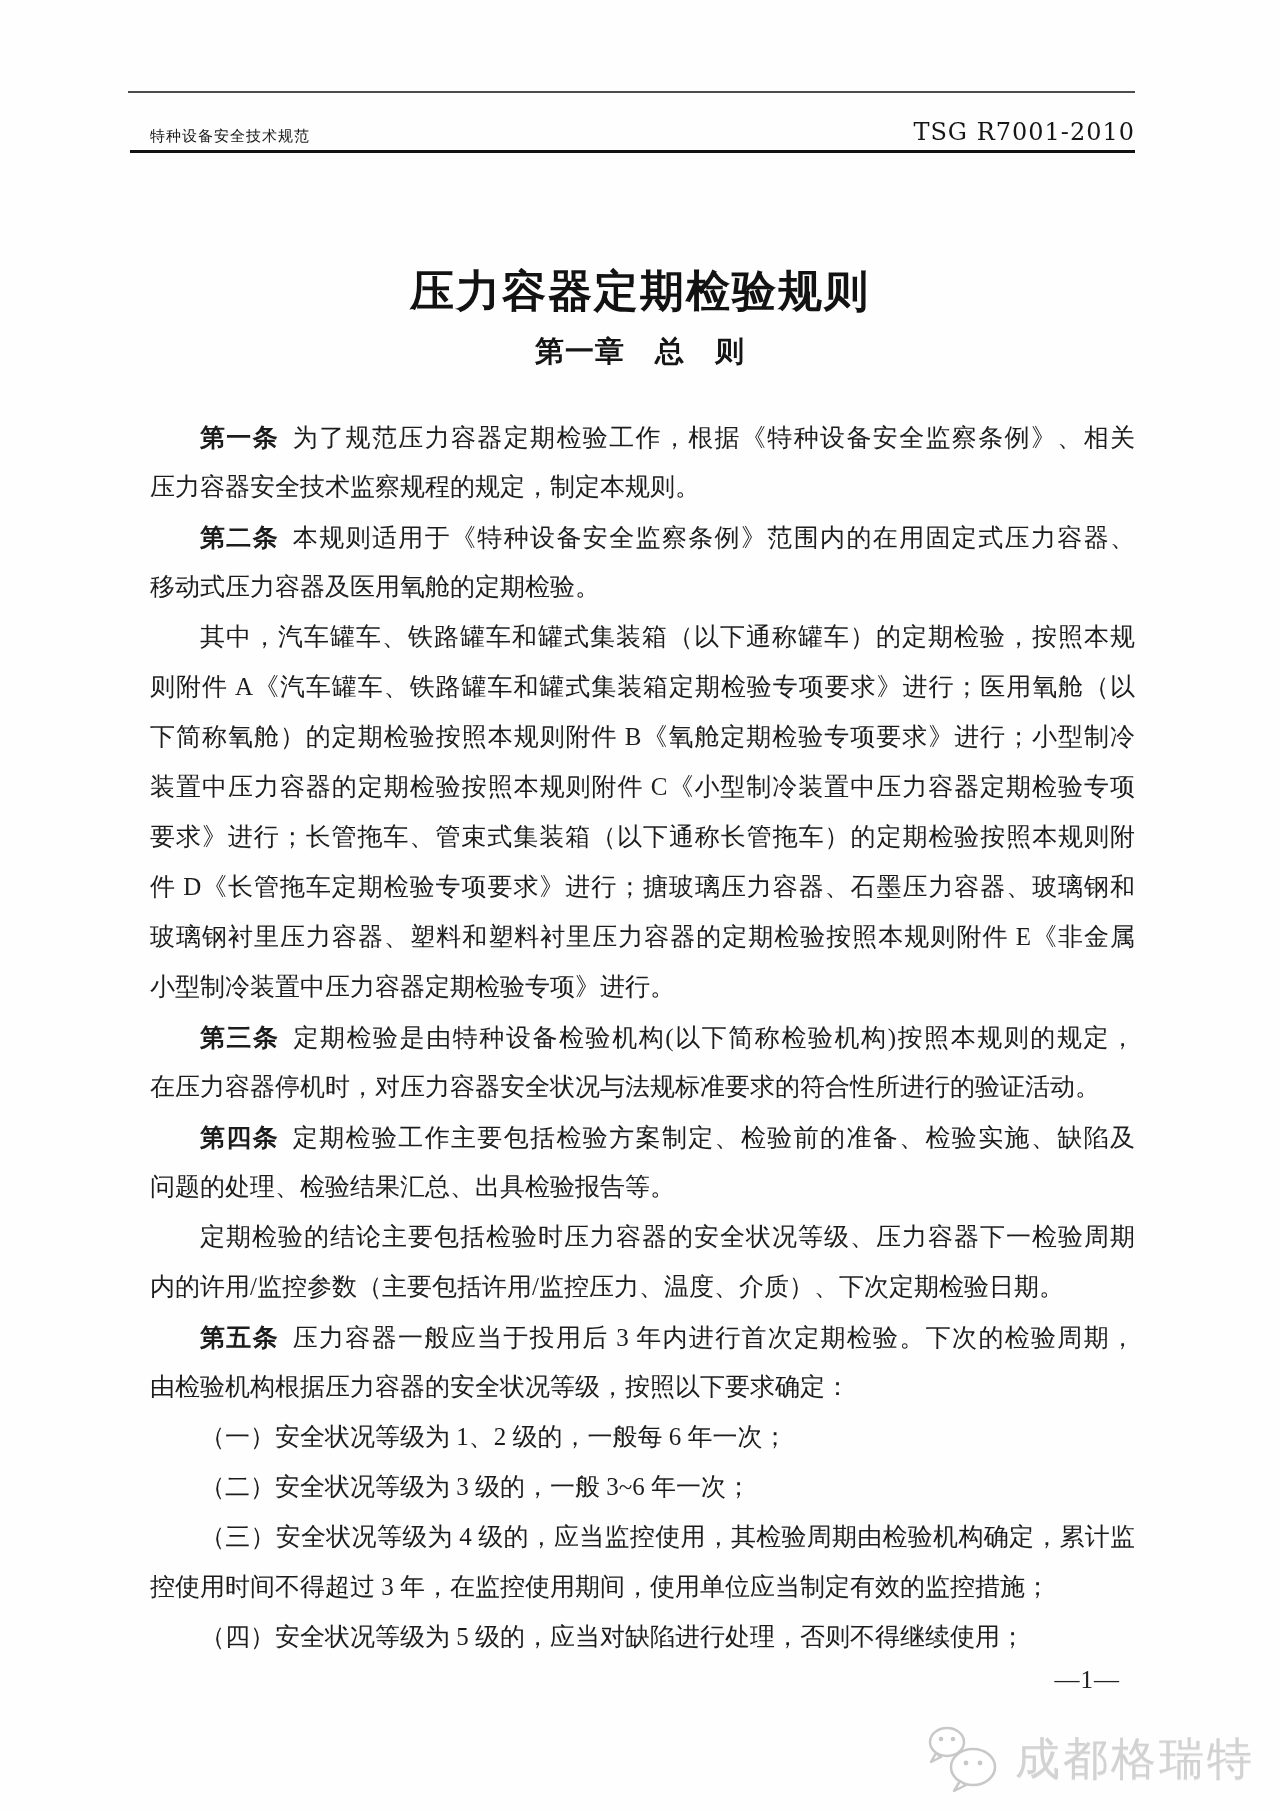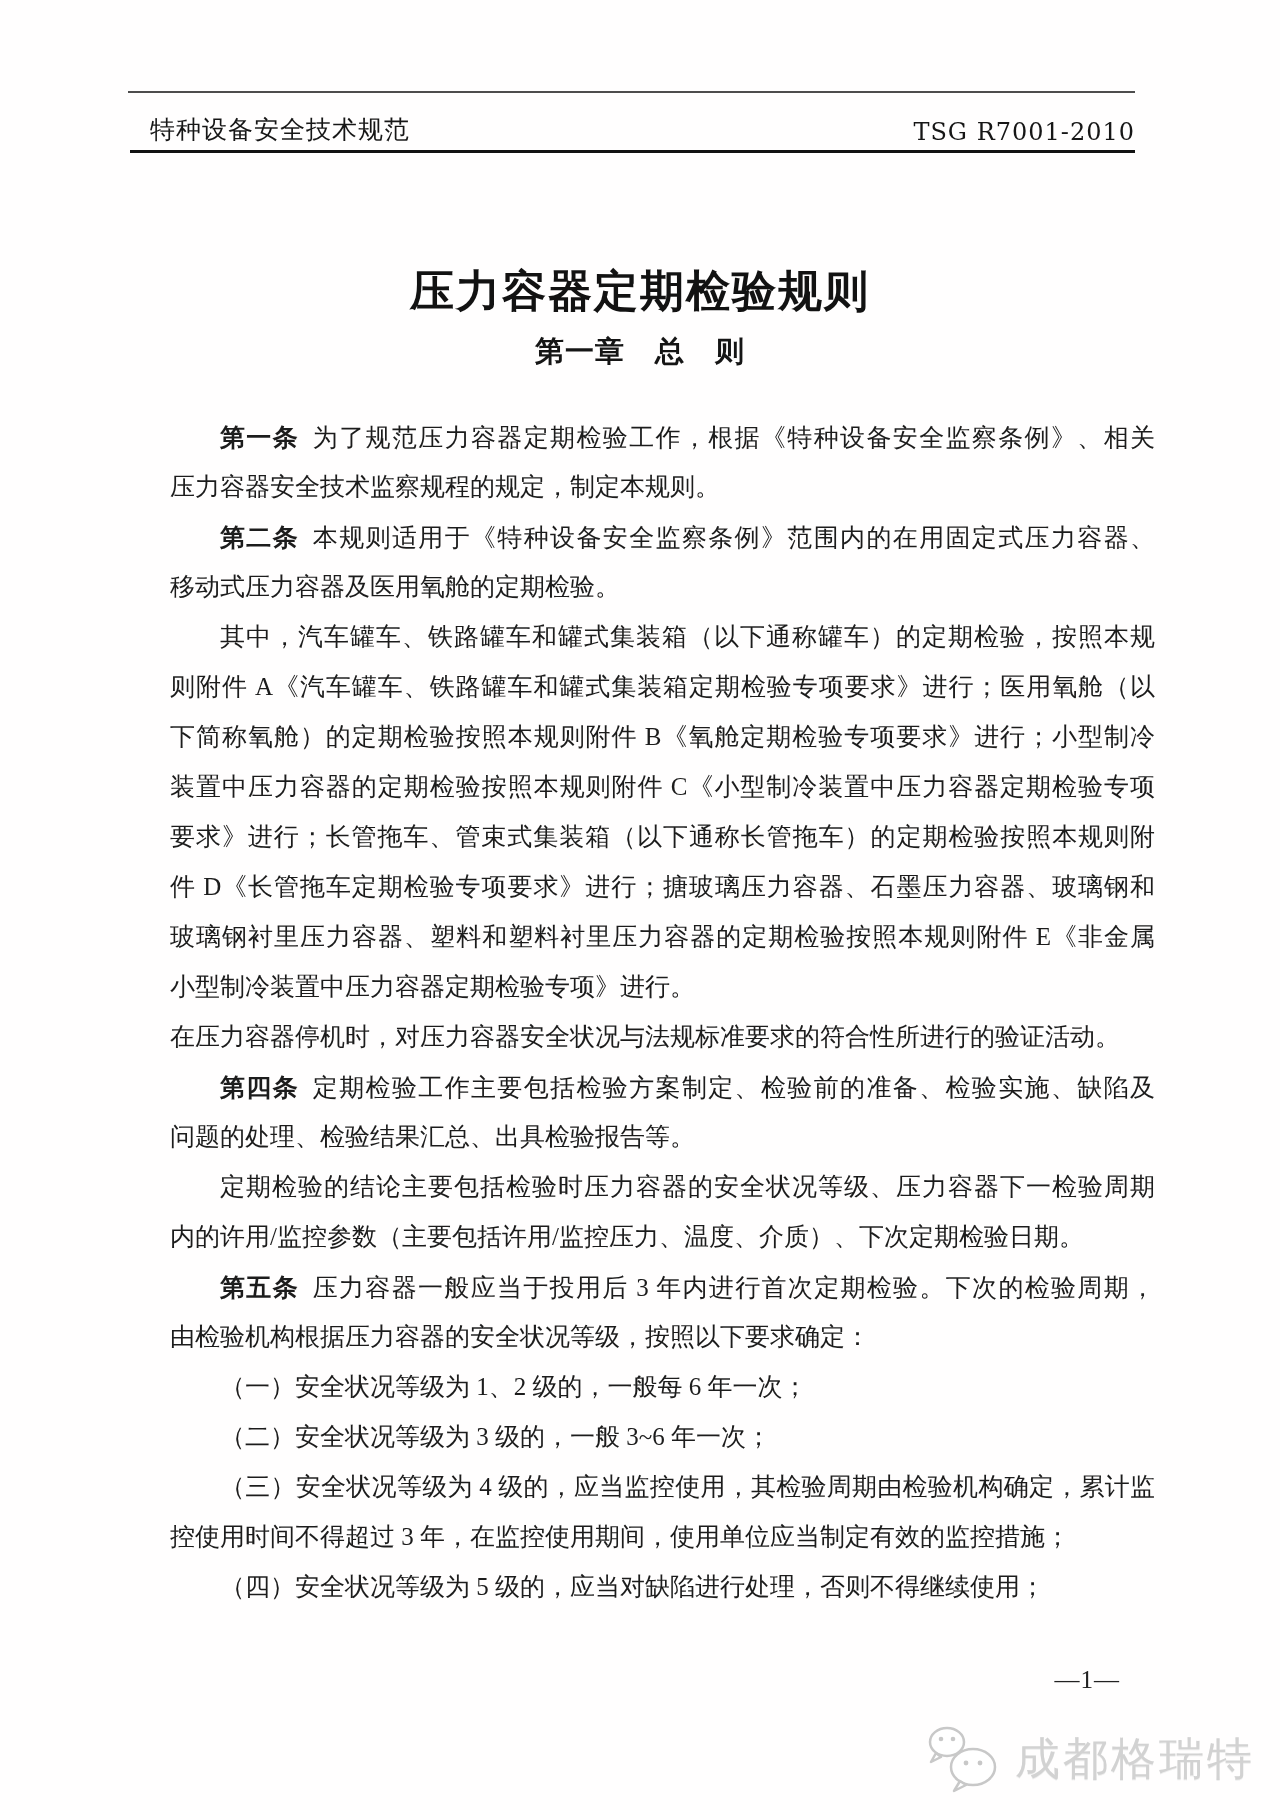--- a/index.html
+++ b/index.html
@@ -13,41 +13,41 @@
   }
   
   .artifact-line{
     position:absolute;left:128px;top:91px;width:1007px;height:2px;
     background:#4d4d4d;
   }
   .hdr{
     position:absolute;left:150px;top:112px;width:985px;height:34px;
     display:flex;justify-content:space-between;align-items:flex-end;
   }
-  .hdr-left{font-size:25px;letter-spacing:1px;color:#161616;margin-top:8px;}
+  .hdr-left{font-size:15px;letter-spacing:1px;color:#161616;margin-top:8px;}
   .hdr-right{font-size:24px;letter-spacing:1px;color:#161616;font-family:"DejaVu Serif",serif;}
   .hdr-rule{
     position:absolute;left:130px;top:150px;width:1005px;height:3px;
     background:#121212;
   }
   .doc-title{
     position:absolute;left:0;top:262px;width:1280px;
     text-align:center;font-size:44px;font-weight:bold;letter-spacing:2px;
     font-family:"Liberation Sans","DejaVu Sans",sans-serif;color:#121212;
     margin:0;
   }
   .chapter{
     position:absolute;left:0;top:332px;width:1280px;
     text-align:center;font-size:29px;font-weight:bold;letter-spacing:1px;
     font-family:"Liberation Sans","DejaVu Sans",sans-serif;color:#151515;
     margin:0;
   }
   .body-text{
     position:absolute;left:150px;top:412px;width:985px;
-    font-size:25px;line-height:50px;color:#1c1c1c;margin-left:20px;
+    font-size:25px;line-height:50px;color:#1c1c1c;
   }
   .ln{height:50px;overflow:hidden;}
   .ln.indent{text-indent:2em;}
   .ln.j{text-align:justify;text-align-last:justify;text-justify:inter-character;}
   .lead{font-weight:bold;font-family:"Liberation Sans","DejaVu Sans",sans-serif;margin-right:0.55em;}
   .pageno{
     position:absolute;left:150px;top:1666px;width:970px;
     text-align:right;font-size:25px;color:#222;letter-spacing:1px;
   }
   .watermark{
@@ -83,20 +83,21 @@
     <div class="ln indent j"><span class="lead">第二条</span><span>本规则适用于《特种设备安全监察条例》范围内的在用固定式压力容器、</span></div>
     <div class="ln"><span>移动式压力容器及医用氧舱的定期检验。</span></div>
     <div class="ln indent j"><span>其中，汽车罐车、铁路罐车和罐式集装箱（以下通称罐车）的定期检验，按照本规</span></div>
     <div class="ln j"><span>则附件 A《汽车罐车、铁路罐车和罐式集装箱定期检验专项要求》进行；医用氧舱（以</span></div>
     <div class="ln j"><span>下简称氧舱）的定期检验按照本规则附件 B《氧舱定期检验专项要求》进行；小型制冷</span></div>
     <div class="ln j"><span>装置中压力容器的定期检验按照本规则附件 C《小型制冷装置中压力容器定期检验专项</span></div>
     <div class="ln j"><span>要求》进行；长管拖车、管束式集装箱（以下通称长管拖车）的定期检验按照本规则附</span></div>
     <div class="ln j"><span>件 D《长管拖车定期检验专项要求》进行；搪玻璃压力容器、石墨压力容器、玻璃钢和</span></div>
     <div class="ln j"><span>玻璃钢衬里压力容器、塑料和塑料衬里压力容器的定期检验按照本规则附件 E《非金属</span></div>
     <div class="ln"><span>小型制冷装置中压力容器定期检验专项》进行。</span></div>
+    <div class="ln indent j"><span class="lead">第三条</span><span>定期检验是由特种设备检验机构(以下简称检验机构)按照本规则的规定，</span></div>
     <div class="ln"><span>在压力容器停机时，对压力容器安全状况与法规标准要求的符合性所进行的验证活动。</span></div>
     <div class="ln indent j"><span class="lead">第四条</span><span>定期检验工作主要包括检验方案制定、检验前的准备、检验实施、缺陷及</span></div>
     <div class="ln"><span>问题的处理、检验结果汇总、出具检验报告等。</span></div>
     <div class="ln indent j"><span>定期检验的结论主要包括检验时压力容器的安全状况等级、压力容器下一检验周期</span></div>
     <div class="ln"><span>内的许用/监控参数（主要包括许用/监控压力、温度、介质）、下次定期检验日期。</span></div>
     <div class="ln indent j"><span class="lead">第五条</span><span>压力容器一般应当于投用后 3 年内进行首次定期检验。下次的检验周期，</span></div>
     <div class="ln"><span>由检验机构根据压力容器的安全状况等级，按照以下要求确定：</span></div>
     <div class="ln indent"><span>（一）安全状况等级为 1、2 级的，一般每 6 年一次；</span></div>
     <div class="ln indent"><span>（二）安全状况等级为 3 级的，一般 3~6 年一次；</span></div>
     <div class="ln indent j"><span>（三）安全状况等级为 4 级的，应当监控使用，其检验周期由检验机构确定，累计监</span></div>

